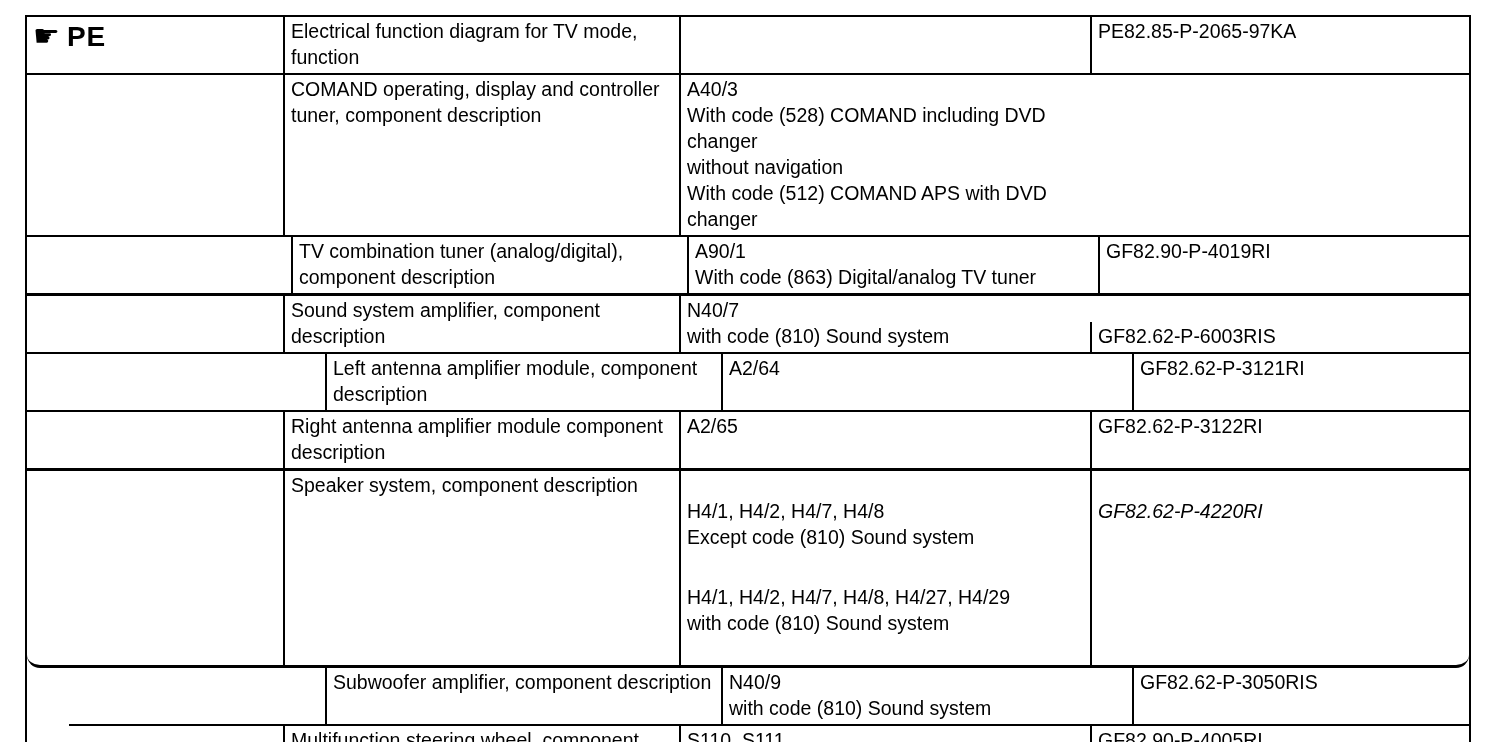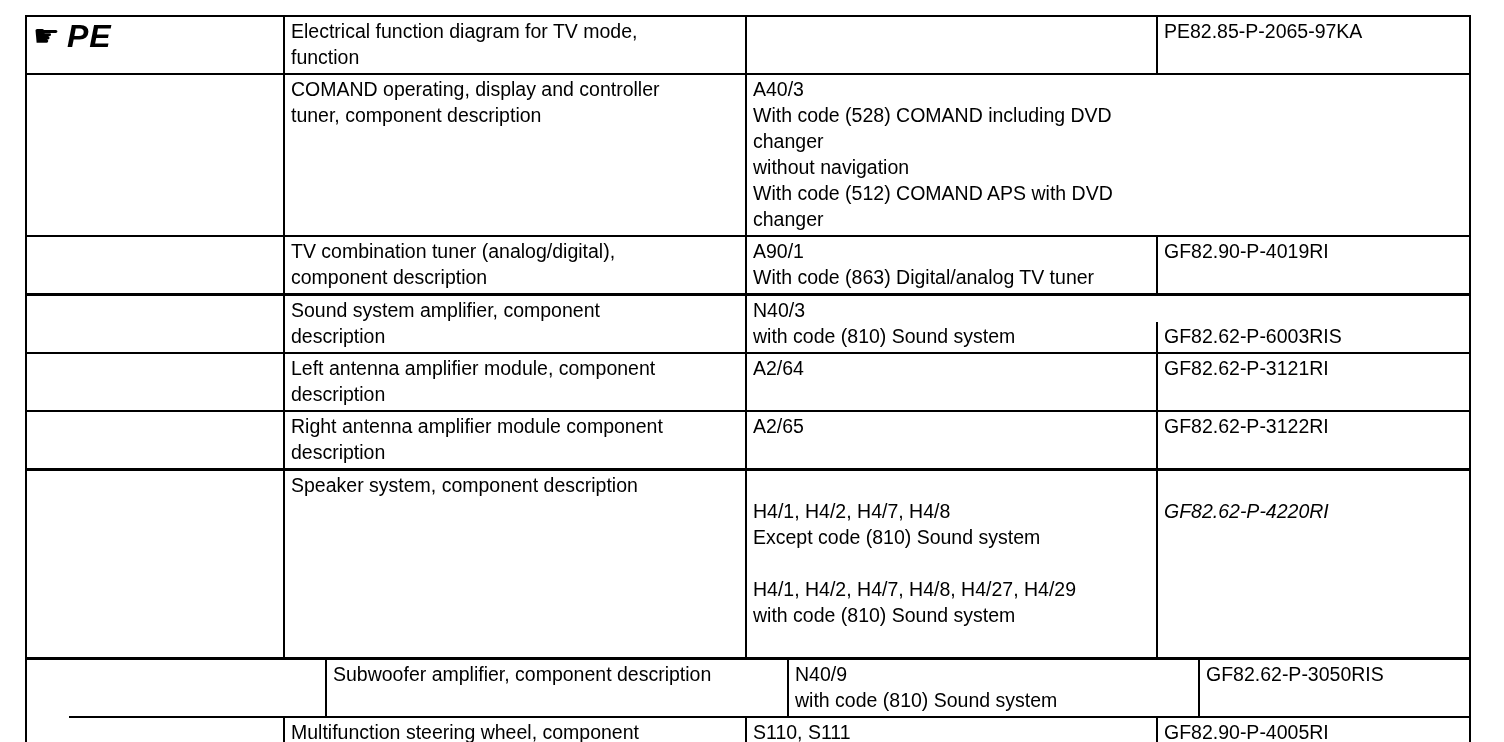--- a/index.html
+++ b/index.html
@@ -22,59 +22,58 @@
     background: #ffffff;
   }
   .row {
     display: flex;
     border-bottom: 2px solid #000000;
     align-items: stretch;
   }
   .row:last-child { border-bottom: none; }
   .row:nth-child(1)  { min-height: 55px; }
   .row:nth-child(2)  { min-height: 159px; }
-  .row:nth-child(3)  { min-height: 55px; border-bottom-width: 3px; }
+  .row:nth-child(3)  { min-height: 55px; border-bottom-width: 3px; padding-left: 8px; }
   .row:nth-child(4)  { min-height: 55px; align-items: flex-end; }
-  .row:nth-child(5)  { min-height: 55px; }
+  .row:nth-child(5)  { min-height: 55px; padding-left: 42px; }
   .row:nth-child(6)  { min-height: 54px; border-bottom-width: 3px; }
-  .row:nth-child(7)  { min-height: 111px; border-bottom-width: 3px; }
+  .row:nth-child(7)  { min-height: 111px; border-bottom-width: 3px; border-radius: 13px; }
   .row:nth-child(8)  { min-height: 55px; margin-left: 42px; }
   .row:nth-child(9)  { min-height: 55px; }
   .row:nth-child(10) { min-height: 32px; }
   .cell {
     box-sizing: border-box;
     padding: 1px 8px 3px 6px;
     font-size: 19.5px;
     line-height: 26px;
     white-space: pre-line;
     overflow: hidden;
   }
   .c1 { width: 256px; }
-  .c2 { width: 462px; border-left: 2px solid #000000; }
+  .c2 { width: 396px; border-left: 2px solid #000000; }
   .c3 { width: 411px; border-left: 2px solid #000000; }
   .c4 { flex: 1; border-left: 2px solid #000000; }
   .header-cell {
     display: flex;
     align-items: flex-start;
     gap: 7px;
     padding-top: 4px;
   }
   .hand-icon {
     font-family: "DejaVu Sans", sans-serif;
     font-size: 30px;
     line-height: 30px;
   }
   .pe-label {
     font-weight: bold;
-    font-size: 32px;
+    font-size: 28px;
     line-height: 31px;
     letter-spacing: 1px;
-    font-style: italic;
   }
-  .codes-group-1 { margin-bottom: 0; }
+  .codes-group-1 { margin-bottom: 8px; }
   .doc-group-1 { min-height: 60px; font-style: italic; }
 </style>
 </head>
 <body>
 
 <div class="doc-table">
 
   <div class="row">
     <div class="cell c1 header-cell">
       <span class="hand-icon">☛</span>
@@ -104,21 +103,21 @@
 component description</div>
     <div class="cell c3">A90/1
 With code (863) Digital/analog TV tuner</div>
     <div class="cell c4">GF82.90-P-4019RI</div>
   </div>
 
   <div class="row">
     <div class="cell c1"></div>
     <div class="cell c2">Sound system amplifier, component
 description</div>
-    <div class="cell c3">N40/3
+    <div class="cell c3">N40/7
 with code (810) Sound system</div>
     <div class="cell c4">GF82.62-P-6003RIS</div>
   </div>
 
   <div class="row">
     <div class="cell c1"></div>
     <div class="cell c2">Left antenna amplifier module, component
 description</div>
     <div class="cell c3">A2/64</div>
     <div class="cell c4">GF82.62-P-3121RI</div>

